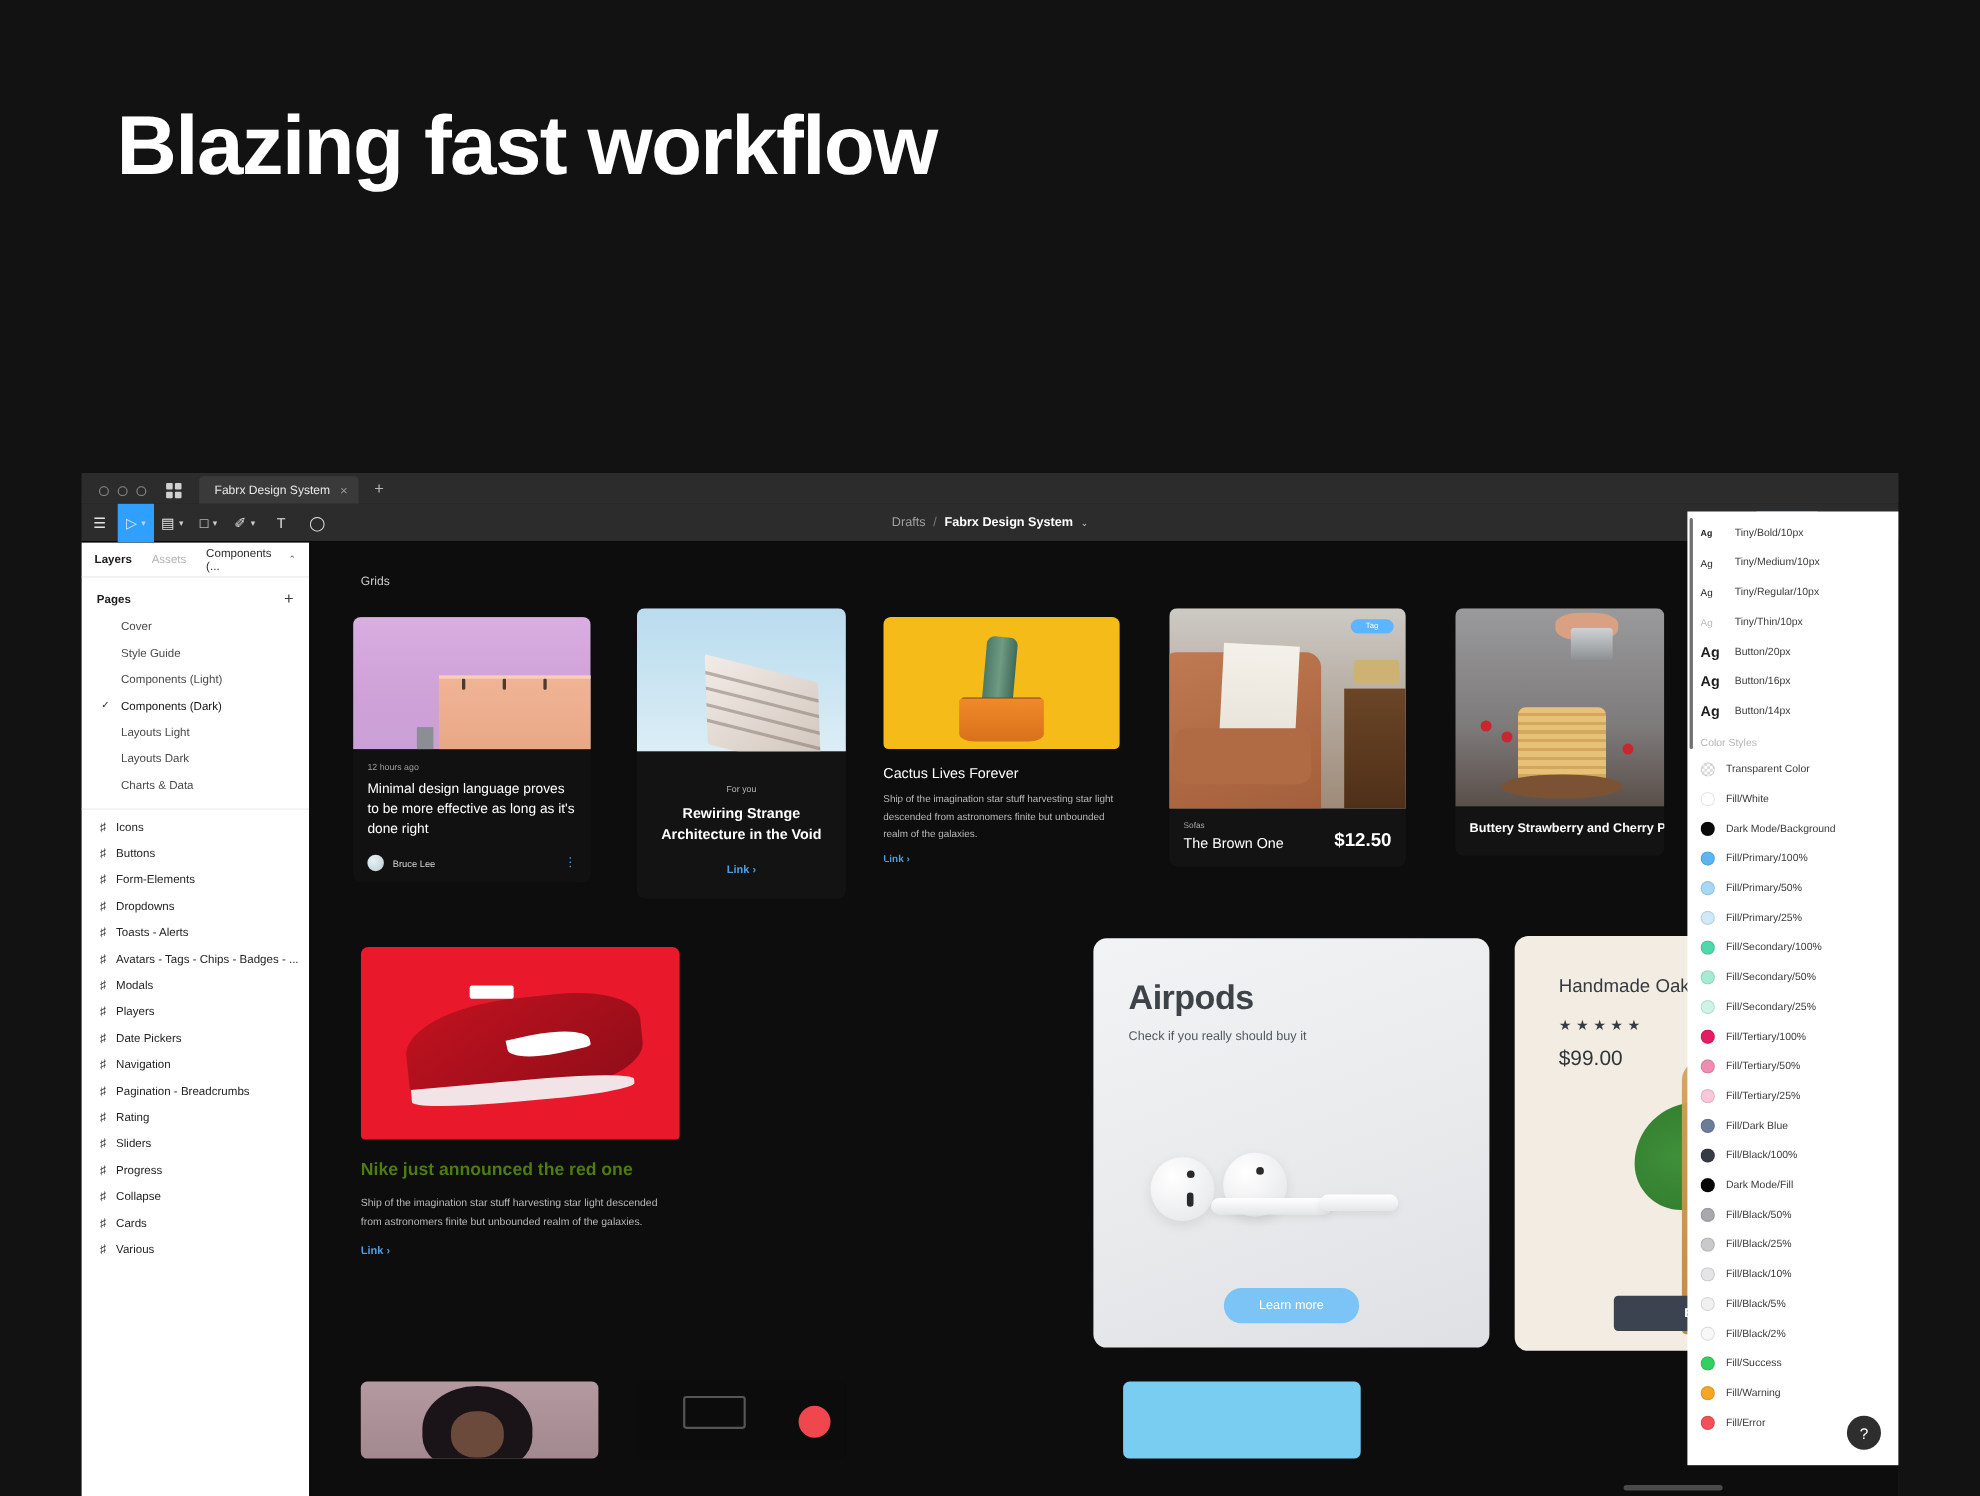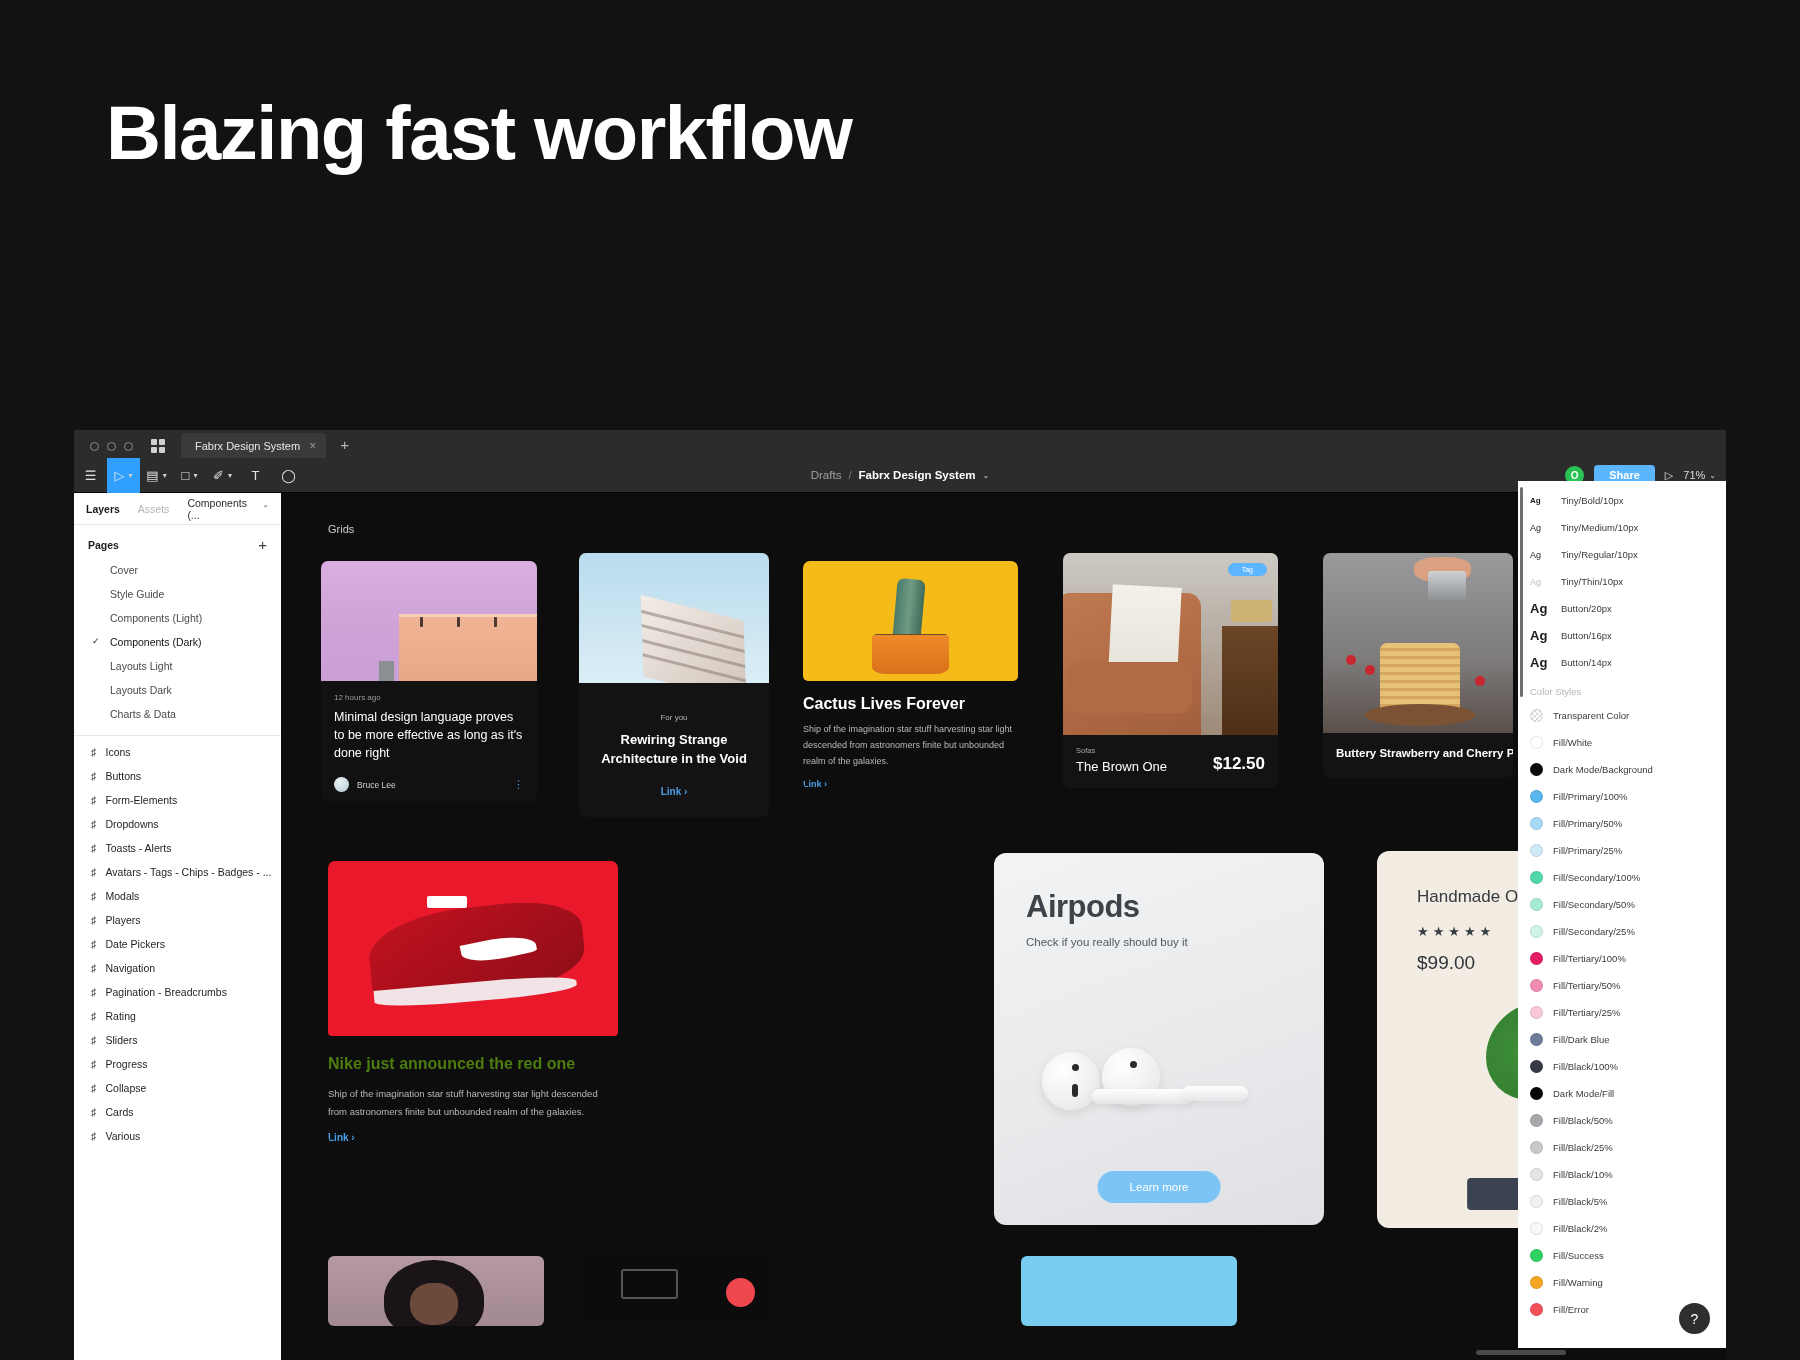--- a/index.html
+++ b/index.html
@@ -214,21 +214,21 @@
   .c2 .link { margin-top: 17px; font-size: 10px; color: #4c9fe6; font-weight: 600; }
 
   
   .c3 { left: 522px; top: 68px; width: 215px; background: transparent; }
   .c3 .img { height: 120px; background: #f5bb18; position: relative; border-radius: 5px; overflow:hidden; }
   .c3 .pot { position: absolute; left: 32%; bottom: 6%; width: 36%; height: 32%;
     background: linear-gradient(180deg,#f08a28,#d9701c); border-radius: 3px 3px 18% 18%; }
   .c3 .cac { position: absolute; left: 43%; bottom: 33%; width: 13%; height: 52%;
     background: linear-gradient(90deg,#4a7a68,#6f9b83,#3e6a58); border-radius: 7px 7px 2px 2px; transform: rotate(5deg); }
   .c3 .soil { position: absolute; left: 33%; bottom: 34%; width: 34%; height: 5%; background: #6a4a2a; border-radius: 2px; }
-  .c3 .head { font-size: 16px; color: #fff; font-weight: 700; margin-top: 14px; }
+  .c3 .head { font-size: 13px; color: #fff; font-weight: 400; margin-top: 14px; }
   .c3 .desc { font-size: 9px; color: #b9b9b9; line-height: 1.75; margin-top: 9px; }
   .c3 .link { margin-top: 10px; font-size: 9px; color: #4c9fe6; font-weight: 600; }
 
   
   .c4 { left: 782px; top: 60px; width: 215px; background: #131313; }
   .c4 .img { height: 182px; background: linear-gradient(180deg,#cdcac4 0%,#b9b0a6 40%,#9e8a78 100%); position: relative; overflow: hidden; }
   .c4 .sofa { position: absolute; left: -2%; top: 22%; width: 66%; height: 78%;
     background: linear-gradient(160deg,#c07a52,#a35f3b); border-radius: 10px 14px 0 0; }
   .c4 .cush { position: absolute; left: 2%; top: 60%; width: 58%; height: 28%; background: #b06b45; border-radius: 12px; }
   .c4 .throw { position: absolute; left: 22%; top: 18%; width: 32%; height: 58%;
@@ -262,21 +262,21 @@
   .c6 .shoe { position: absolute; left: 14%; top: 26%; width: 74%; height: 50%;
     background: linear-gradient(150deg,#c2121f,#8e0d18); border-radius: 48% 34% 42% 20%; transform: rotate(-6deg); }
   .c6 .sole { position: absolute; left: 16%; bottom: 20%; width: 70%; height: 11%; background: #f2e4e6; border-radius: 0 40% 40% 40%; transform: rotate(-5deg); }
   .c6 .swoosh { position: absolute; left: 46%; top: 44%; width: 26%; height: 12%; background: #fff; border-radius: 0 70% 10% 60%; transform: rotate(-12deg); }
   .c6 .badge { position: absolute; left: 34%; top: 20%; width: 14%; height: 7%; background: #fff; border-radius: 2px; }
   .c6 .head { font-size: 16px; font-weight: 700; color: #4d7c0f; margin-top: 19px; }
   .c6 .desc { font-size: 9.5px; color: #b9b9b9; line-height: 1.85; margin-top: 12px; }
   .c6 .link { margin-top: 12px; font-size: 10px; color: #4c9fe6; font-weight: 600; }
 
   
-  .c7 { left: 713px; top: 360px; width: 330px; height: 372px;
+  .c7 { left: 713px; top: 360px; width: 360px; height: 372px;
     background: linear-gradient(160deg,#f2f3f5 0%,#e9eaec 55%,#dfe0e3 100%);
     border-radius: 12px; }
   .c7 .t { font-size: 31px; font-weight: 700; color: #3d4349; padding: 36px 0 0 32px; letter-spacing: -0.5px; }
   .c7 .s { font-size: 11.5px; color: #51585f; padding: 11px 0 0 32px; }
   .c7 .pods { position: absolute; left: 10%; top: 52%; width: 76%; height: 24%; }
   .c7 .bud { position: absolute; width: 58px; height: 58px; border-radius: 50%;
     background: radial-gradient(circle at 35% 30%, #ffffff, #e2e4e6); box-shadow: 0 4px 12px rgba(0,0,0,.09); }
   .c7 .stem { position: absolute; height: 15px; border-radius: 8px;
     background: linear-gradient(180deg,#ffffff,#e4e6e8); box-shadow: 0 3px 8px rgba(0,0,0,.07); }
   .c7 .dot1 { position: absolute; width: 7px; height: 7px; border-radius: 50%; background: #2a2a2a; }
@@ -314,22 +314,22 @@
   .b2 { left: 298px; top: 763px; width: 190px; height: 70px; border-radius: 6px; background: #0c0c0c; }
   .b2 .cam { position:absolute; left: 22%; top: 18%; width: 30%; height: 44%;
         border: 2px solid #555; border-radius: 3px; }
   .b2 .rec { position: absolute; right: 14px; top: 22px; width: 29px; height: 29px;
         border-radius: 50%; background: #f0474f; }
   .b3 { left: 740px; top: 763px; width: 216px; height: 70px; border-radius: 6px; background: #79cdf0; }
 
   
   .right-panel {
     position: absolute;
-    right: 0; top: 51px;
-    width: 208px; height: 867px;
+    right: 0; top: 35px;
+    width: 192px; height: 867px;
     background: #ffffff;
     padding-top: 6px;
     overflow: hidden;
   }
   .style-row {
     display: flex; align-items: center; gap: 10px;
     padding: 4px 12px;
     height: 27px;
     font-size: 9.5px; color: #3a3a3a;
     white-space: nowrap;

